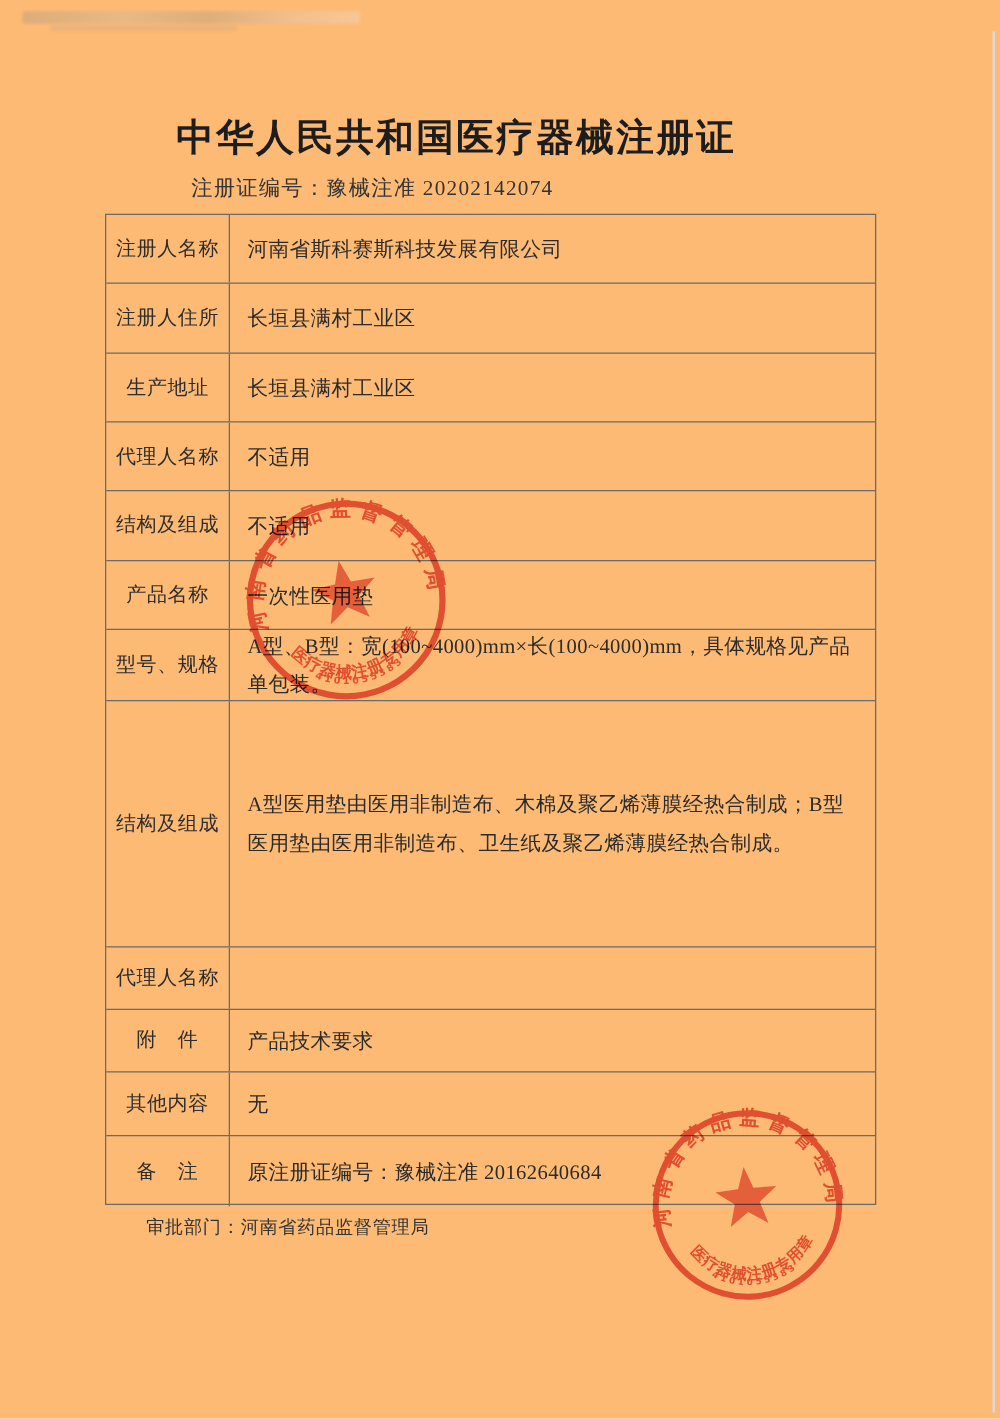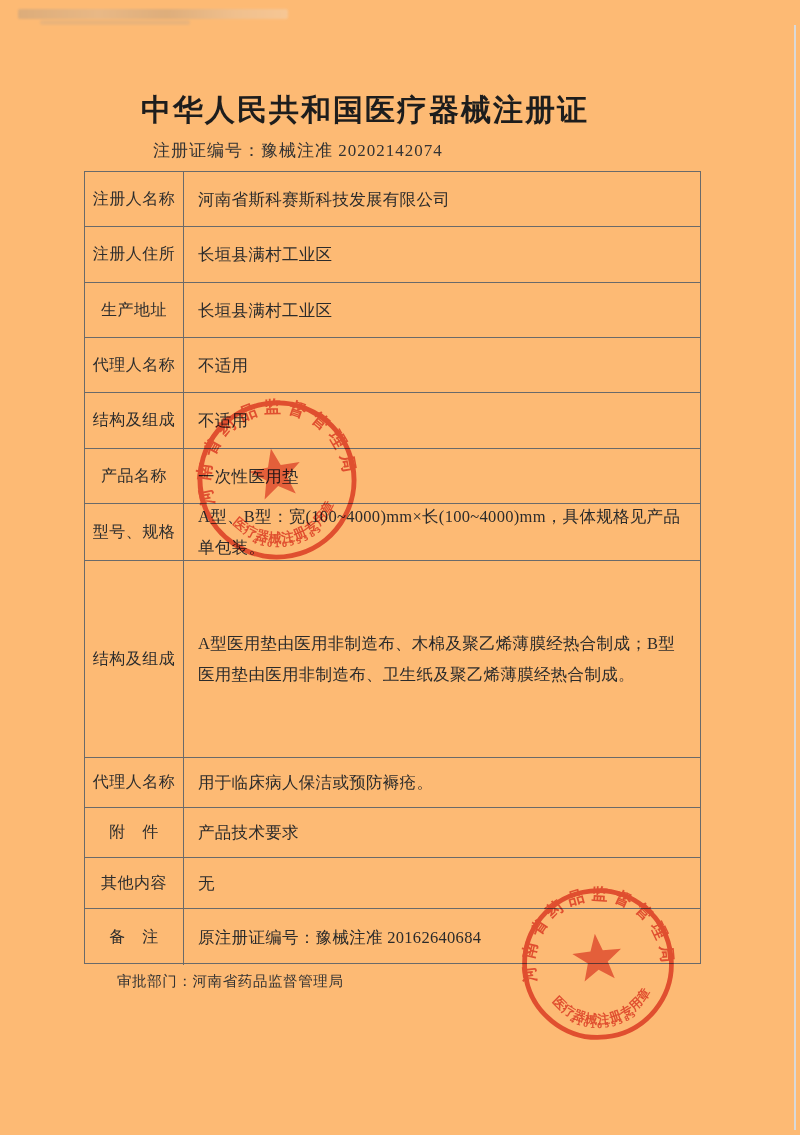--- a/index.html
+++ b/index.html
@@ -99,21 +99,20 @@
     <div class="row" style="height:57px">
       <div class="cell label">型号、规格</div>
       <div class="cell value">A型、B型：宽(100~4000)mm×长(100~4000)mm，具体规格见产品单包装。</div>
     </div>
     <div class="row" style="height:197px">
       <div class="cell label">结构及组成</div>
       <div class="cell value">A型医用垫由医用非制造布、木棉及聚乙烯薄膜经热合制成；B型医用垫由医用非制造布、卫生纸及聚乙烯薄膜经热合制成。</div>
     </div>
     <div class="row" style="height:50px">
       <div class="cell label">代理人名称</div>
-      <div class="cell value">用于临床病人保洁或预防褥疮。</div>
     </div>
     <div class="row" style="height:50px">
       <div class="cell label">附　件</div>
       <div class="cell value">产品技术要求</div>
     </div>
     <div class="row" style="height:51px">
       <div class="cell label">其他内容</div>
       <div class="cell value">无</div>
     </div>
     <div class="row" style="height:56px">

